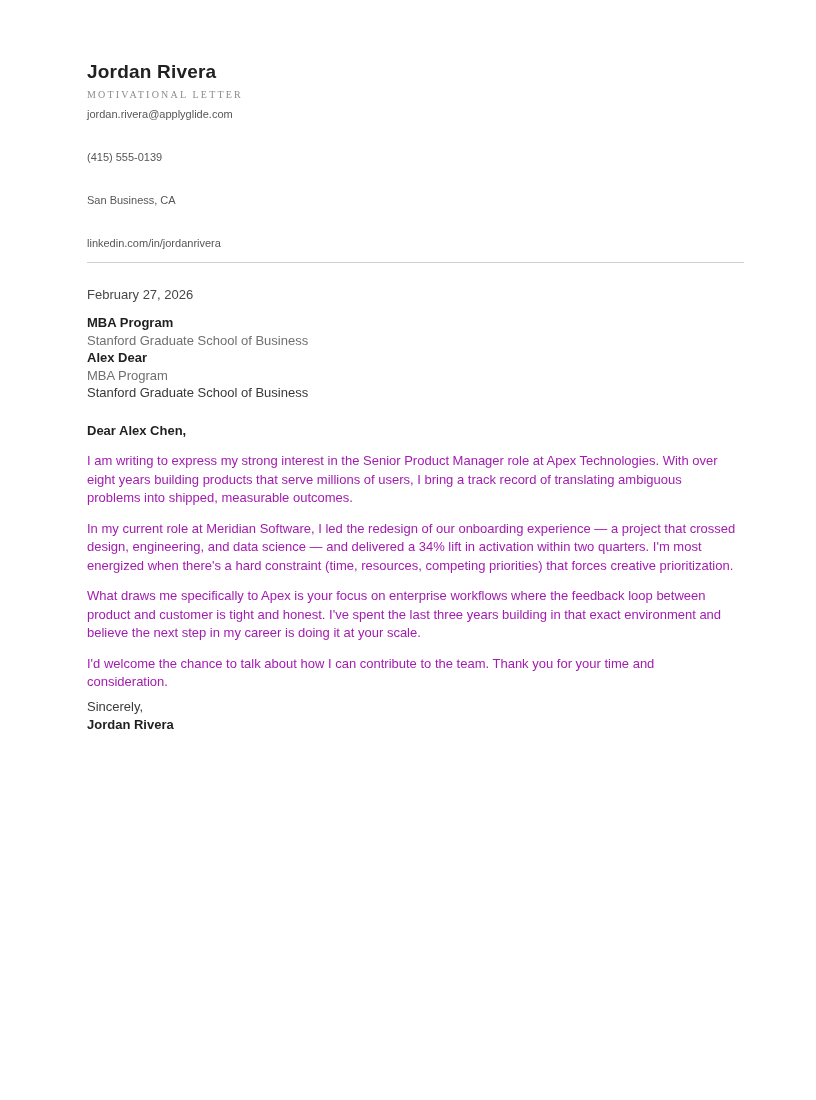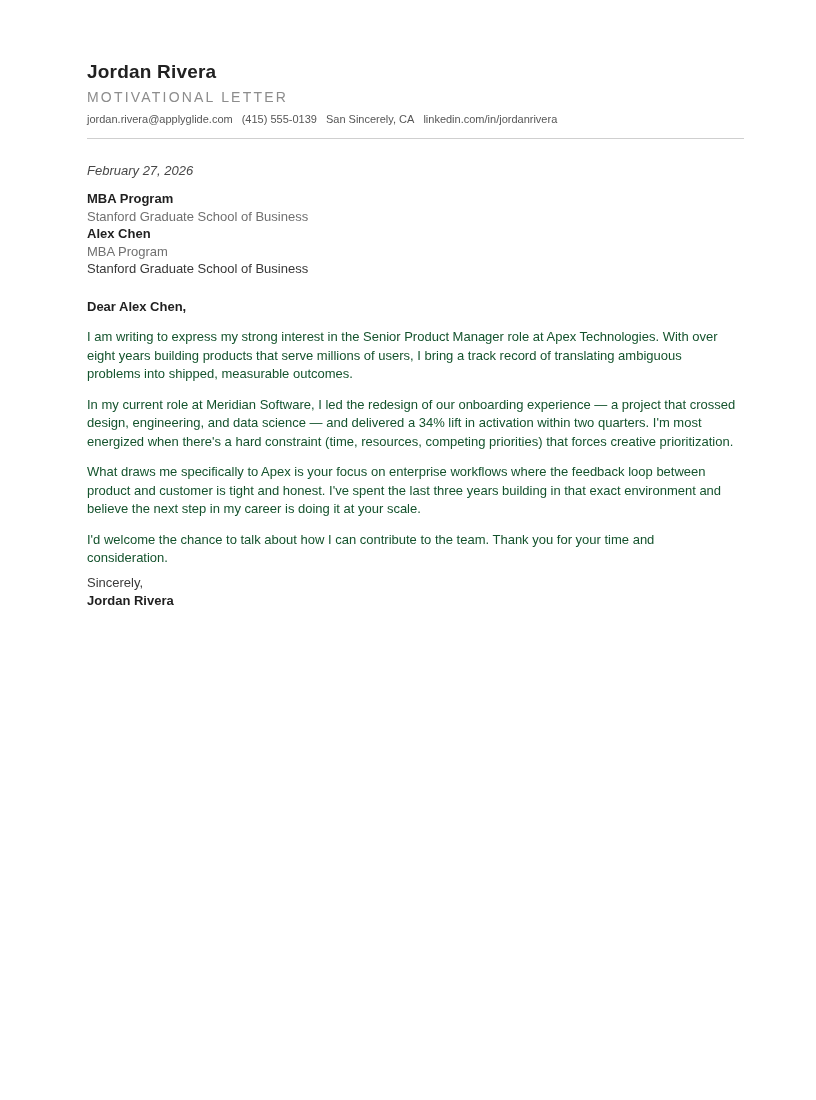--- a/index.html
+++ b/index.html
@@ -21,97 +21,97 @@
   .name {
     margin: 0;
     font-size: 19px;
     font-weight: 700;
     color: #212121;
     letter-spacing: 0.2px;
     line-height: 1.1;
   }
   .doc-type {
     margin-top: 6px;
-    font-size: 14px;
+    font-size: 10px;
     font-weight: 400;
     color: #8c8c8c;
     letter-spacing: 2.2px;
     text-transform: uppercase;
+    font-family: Liberation Serif, serif;
   }
   .contact-row {
     margin-top: 8px;
     font-size: 11px;
     color: #565656;
     display: flex;
-    flex-direction: row;
-    gap: 9px;
+    flex-direction: column;
+    gap: 31px;
     white-space: nowrap;
   }
   .rule {
     border: none;
     border-top: 1px solid #cfcfcf;
     margin: 13px 0 0 0;
   }
   
   .letter {
     font-size: 13px;
     line-height: 18.5px;
   }
   .date {
     margin-top: 23px;
     color: #474747;
-    font-style: italic;
   }
   .recipient {
     margin-top: 10px;
   }
   .recipient div { line-height: 17.5px; }
   .bold-line { font-weight: 700; color: #1f1f1f; }
   .gray-line { color: #707070; }
   .dark-line { color: #383838; }
   .salutation {
     margin: 20px 0 0 0;
     font-weight: 700;
     color: #1f1f1f;
   }
   p.body-para {
     margin: 12px 8px 0 0;
-    color: #14532d;
+    color: #a21caf;
   }
   .signature {
     margin-top: 6px;
   }
   .signature .closing { color: #3a3a3a; }
   .signature .sig-name { font-weight: 700; color: #1f1f1f; }
 </style>
 </head>
 <body>
 
 <div class="page">
 
   <header>
     <h1 class="name">Jordan Rivera</h1>
     <div class="doc-type">MOTIVATIONAL LETTER</div>
     <div class="contact-row">
       <span>jordan.rivera@applyglide.com</span>
       <span>(415) 555-0139</span>
-      <span>San Sincerely, CA</span>
+      <span>San Business, CA</span>
       <span>linkedin.com/in/jordanrivera</span>
     </div>
     <hr class="rule">
   </header>
 
   <main class="letter">
 
     <div class="date">February 27, 2026</div>
 
     <div class="recipient">
       <div class="bold-line">MBA Program</div>
       <div class="gray-line">Stanford Graduate School of Business</div>
-      <div class="bold-line">Alex Chen</div>
+      <div class="bold-line">Alex Dear</div>
       <div class="gray-line">MBA Program</div>
       <div class="dark-line">Stanford Graduate School of Business</div>
     </div>
 
     <p class="salutation">Dear Alex Chen,</p>
 
     <p class="body-para">I am writing to express my strong interest in the Senior Product Manager role at Apex Technologies. With over eight years building products that serve millions of users, I bring a track record of translating ambiguous problems into shipped, measurable outcomes.</p>
 
     <p class="body-para">In my current role at Meridian Software, I led the redesign of our onboarding experience — a project that crossed design, engineering, and data science — and delivered a 34% lift in activation within two quarters. I'm most energized when there's a hard constraint (time, resources, competing priorities) that forces creative prioritization.</p>
 

